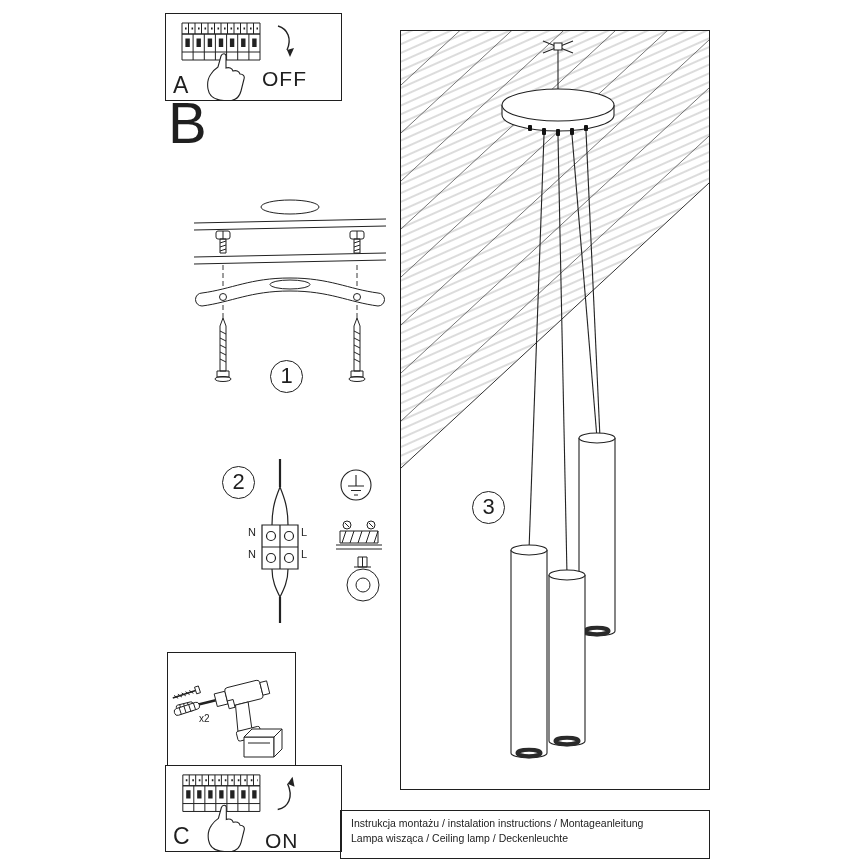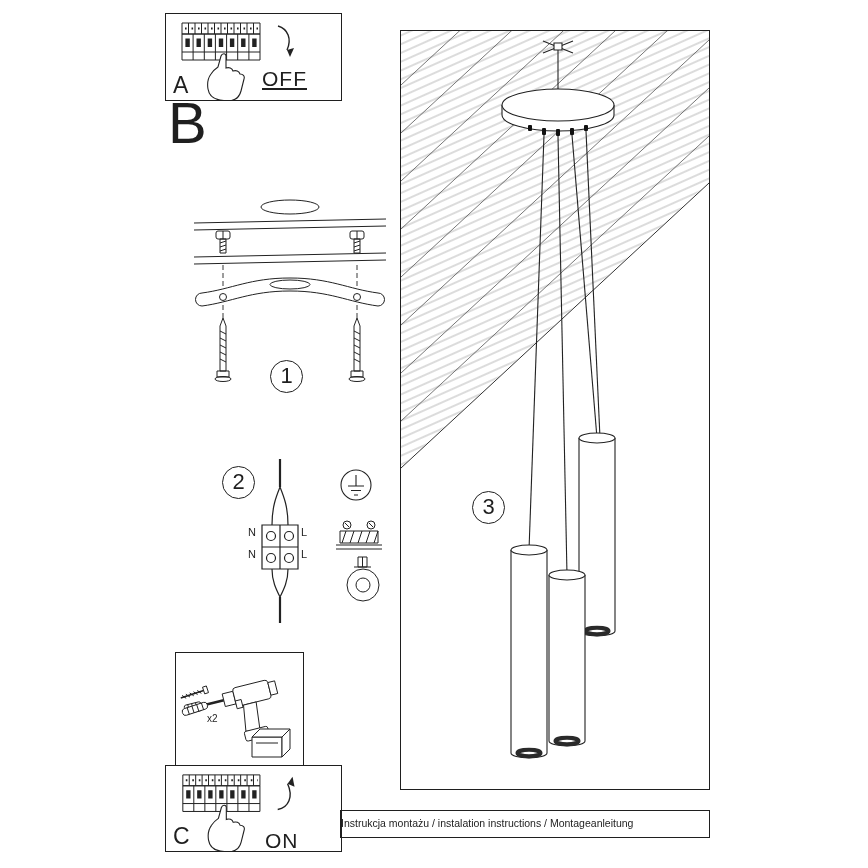--- a/index.html
+++ b/index.html
@@ -7,22 +7,22 @@
   .sheet{position:relative;width:868px;height:868px;background:#fff;}
   .abs{position:absolute;}
   .box{position:absolute;border:1px solid #1f1f1f;background:#fff;box-sizing:border-box;}
   .panel-letter{position:absolute;left:7px;bottom:3px;font-size:23px;line-height:1;}
   .switch-label{position:absolute;font-size:21px;letter-spacing:1px;line-height:1;}
   .letter-b{position:absolute;left:168px;top:94px;font-size:58px;line-height:1;}
   .num-circle{position:absolute;width:33px;height:33px;border:1.5px solid #1f1f1f;border-radius:50%;
               box-sizing:border-box;text-align:center;line-height:29px;font-size:22px;background:#fff;}
   .wire-label{position:absolute;font-size:11px;line-height:1;}
   .x2-label{position:absolute;font-size:10px;line-height:1;}
-  .footer-box{position:absolute;left:340px;top:810px;width:370px;height:28px;border:1px solid #1f1f1f;
-              box-sizing:border-box;padding:5px 0 0 0;}
+  .footer-box{position:absolute;left:340px;top:810px;width:370px;height:49px;border:1px solid #1f1f1f;
+              box-sizing:border-box;padding:5px 0 0 10px;}
   .footer-box div{font-size:10.5px;line-height:15px;color:#222;}
   svg{position:absolute;left:0;top:0;}
   svg *{vector-effect:non-scaling-stroke;}
 </style>
 </head>
 <body>
 
 <div class="sheet">
 
   <section class="box" style="left:165px;top:13px;width:177px;height:88px;">
@@ -35,21 +35,21 @@
         <path d="M27.1,20V46M38.3,20V46M49.4,20V46M60.6,20V46M71.7,20V46M82.9,20V46"></path>
         <line x1="16" y1="38" x2="94" y2="38"></line>
         <path d="M19.4,24.5h4.4v8.5h-4.4z M30.5,24.5h4.4v8.5h-4.4z M41.7,24.5h4.4v8.5h-4.4z M52.8,24.5h4.4v8.5h-4.4z M63.9,24.5h4.4v8.5h-4.4z M75.1,24.5h4.4v8.5h-4.4z M86.2,24.5h4.4v8.5h-4.4z" fill="#222" stroke="none"></path>
       </g>
       <path d="M54,86 c-7,-1 -11,-5 -12,-11 c-1,-6 0,-11 3,-15 c2,-3 4,-5 7,-7 l3,-11 c1,-3 5,-3 5,0 l0,12 c3,-1 6,0 7,3 c3,-1 6,0 7,3 c3,0 5,2 4,5 l-3,12 c-2,8 -8,10 -14,10 z" fill="#fff" stroke="#222" stroke-width="1.1"></path>
       <g>
         <path d="M112,12 c10,3 14,13 9,24" fill="none" stroke="#222" stroke-width="1.4"></path>
         <path d="M121,36 l7,-2 l-4,9 z" fill="#222"></path>
       </g>
     </svg>
-    <span class="switch-label" style="left:96px;top:54px;text-decoration:underline;">OFF</span>
+    <span class="switch-label" style="left:96px;top:54px;">OFF</span>
     <span class="panel-letter">A</span>
   </section>
 
   <div class="letter-b">B</div>
 
   <svg class="abs" style="left:190px;top:195px;" width="200" height="200" viewBox="0 0 200 200">
     <g stroke="#222" stroke-width="1" fill="none">
       <ellipse cx="100" cy="12" rx="29" ry="7"></ellipse>
       <path d="M4,28 L196,24 M4,35 L196,31 M4,62 L196,58 M4,69 L196,65"></path>
       <g>
@@ -124,21 +124,21 @@
           <circle cx="133" cy="130" r="7"></circle>
       </g>
     </g>
   </svg>
   <div class="num-circle" style="left:222px;top:466px;">2</div>
   <span class="wire-label" style="left:248px;top:527px;">N</span>
   <span class="wire-label" style="left:301px;top:527px;">L</span>
   <span class="wire-label" style="left:248px;top:549px;">N</span>
   <span class="wire-label" style="left:301px;top:549px;">L</span>
 
-  <section class="box" style="left:175px;top:652px;width:129px;height:138px;">
+  <section class="box" style="left:167px;top:652px;width:129px;height:138px;">
     <svg width="127" height="108" viewBox="0 0 127 108">
       <g transform="rotate(-14 60 55)" stroke="#222" stroke-width="1" fill="#fff">
         <rect x="10" y="40" width="17" height="9" rx="2"></rect>
         <path d="M14,40 v9 M18,40 v9 M22,40 v9" fill="none"></path>
         <line x1="27" y1="44.5" x2="50" y2="44.5" stroke-width="2.5"></line>
         <rect x="50" y="38" width="11" height="13"></rect>
         <rect x="61" y="35" width="36" height="19" rx="3"></rect>
         <rect x="97" y="38" width="7" height="13"></rect>
         <rect x="61" y="48" width="6" height="8"></rect>
         <path d="M68,54 l-4,26 l14,2 l3,-28 z"></path>
@@ -247,15 +247,16 @@
           <ellipse cx="166" cy="544" rx="18" ry="5"></ellipse>
           <ellipse cx="166" cy="710" rx="11.5" ry="3.2" fill="none" stroke-width="4" stroke="#2a2a2a"></ellipse>
         </g>
       </g>
     </svg>
   </section>
   <div class="num-circle" style="left:472px;top:491px;">3</div>
 
   <div class="footer-box">
     <div>Instrukcja montażu / instalation instructions / Montageanleitung</div>
+    <div>Lampa wisząca / Ceiling lamp / Deckenleuchte</div>
   </div>
 
 </div>
 
 </body></html>

